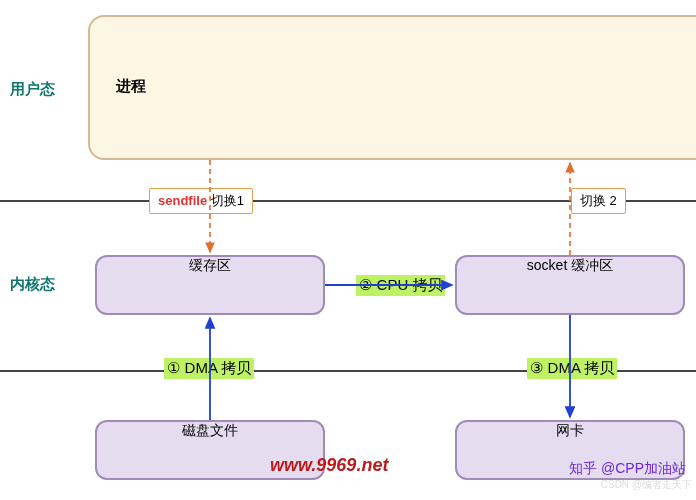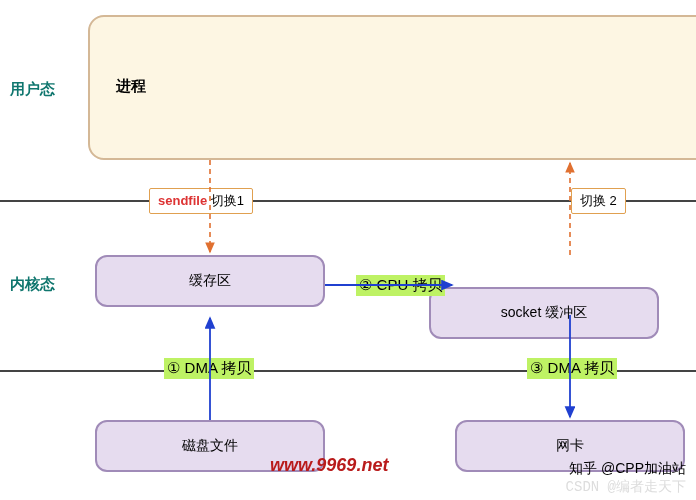--- a/index.html
+++ b/index.html
@@ -4,46 +4,46 @@
 <style>
 * { box-sizing: border-box; margin: 0; padding: 0; }
 body { font-family: "Microsoft YaHei", Arial, sans-serif; width: 696px; height: 500px; background: #fff; position: relative; overflow: hidden; }
 svg { position: absolute; top: 0; left: 0; pointer-events: none; }
 .section-label { position: absolute; font-weight: bold; font-size: 15px; color: #0f766e; }
 .user-box { position: absolute; left: 88px; top: 15px; width: 628px; height: 145px; background: #fdf6e3; border: 2px solid #d4b896; border-radius: 16px; }
 .process-label { position: absolute; left: 26px; top: 60px; font-weight: bold; font-size: 15px; }
 .user-buffer { position: absolute; left: 183px; top: 45px; width: 255px; height: 48px; border: 2px solid #888; border-radius: 10px; display: flex; align-items: center; justify-content: center; font-size: 14px;
   background: repeating-linear-gradient(45deg, #e0e0e0, #e0e0e0 3px, #f5f5f5 3px, #f5f5f5 8px);
 }
-.kernel-box { position: absolute; width: 230px; height: 52px; background: #e6dcef; border: 2px solid #a08bb8; border-radius: 12px; display: flex; align-items: center; justify-content: center; font-size: 14px; }
+.kernel-box { position: absolute; width: 230px; height: 60px; background: #e6dcef; border: 2px solid #a08bb8; border-radius: 12px; display: flex; justify-content: center; font-size: 14px; }
 .edge-label { position: absolute; background: #fff; border: 1.5px solid #e0a050; border-radius: 2px; padding: 3px 8px; font-size: 13px; }
 .edge-label .hl { color: #d33; font-weight: bold; text-align: center; }
 .flow-label { position: absolute; background: #bef264; font-size: 15px; padding: 1px 3px; }
 .hline { position: absolute; left: 0; width: 696px; height: 1.5px; background: #444; }
 .wm1 { position: absolute; left: 270px; top: 455px; color: #b91c1c; font-size: 18px; font-style: italic; font-weight: bold; }
-.wm2 { position: absolute; right: 10px; top: 460px; color: #000000; font-size: 14px; margin-left: 28px; }
-.wm3 { position: absolute; right: 10px; top: 478px; color: #ddd; font-size: 14px; font-family: Liberation Mono, monospace; }
+.wm2 { position: absolute; right: 10px; top: 460px; color: #6d28d9; font-size: 14px; margin-left: 28px; }
+.wm3 { position: absolute; right: 4px; top: 478px; color: #ddd; font-size: 10px; }
 </style>
 </head>
 <body>
 
 <div class="section-label" style="left:10px; top:80px;">用户态</div>
 <div class="section-label" style="left:10px; top:275px;">内核态</div>
 
 <div class="user-box">
   <div class="process-label">进程</div>
 </div>
 
 <div class="hline" style="top:200px;"></div>
 <div class="hline" style="top:370px;"></div>
 
 <div class="kernel-box" style="left:95px; top:255px;">
     <span>缓存区</span>
   </div>
-<div class="kernel-box" style="left:429px; top:255px;margin-top:32px;">
+<div class="kernel-box" style="left:455px; top:255px;">
     <span>socket 缓冲区</span>
   </div>
 
 <div class="kernel-box" style="left:95px; top:420px;">
     <span>磁盘文件</span>
   </div>
 <div class="kernel-box" style="left:455px; top:420px;">
     <span>网卡</span>
   </div>
 

